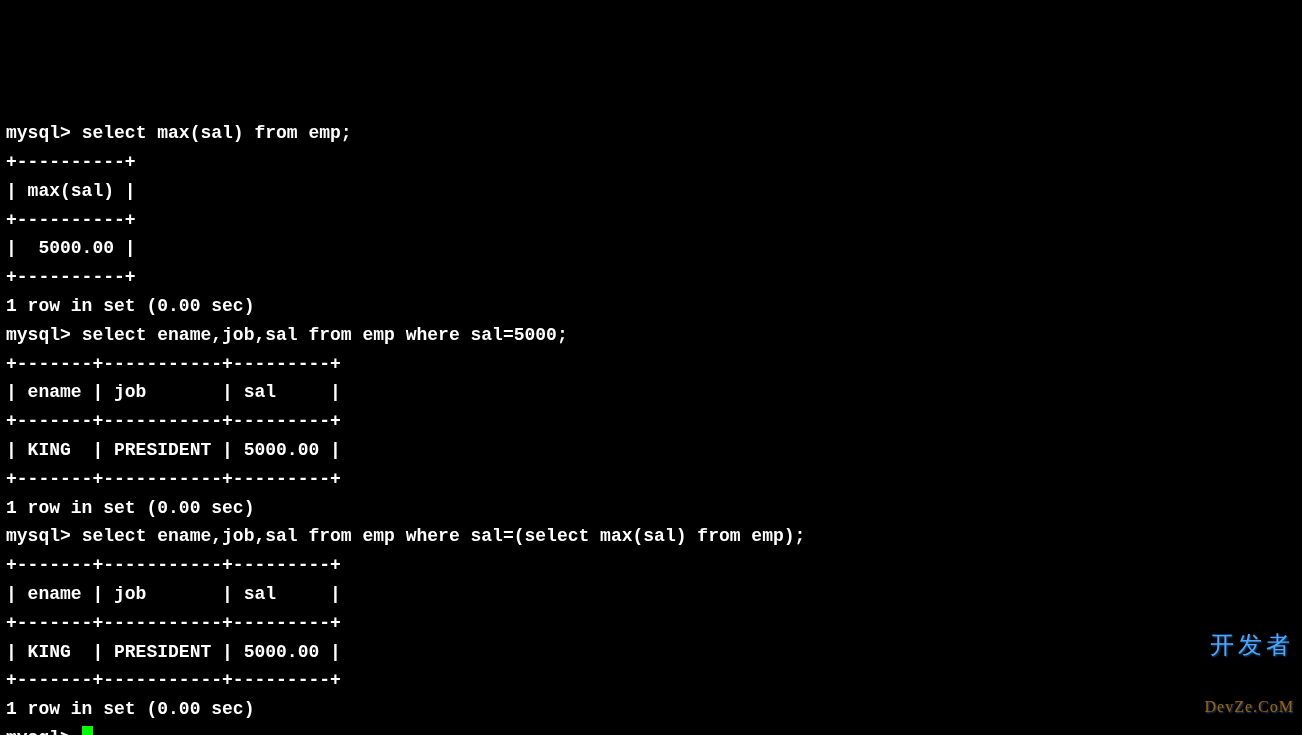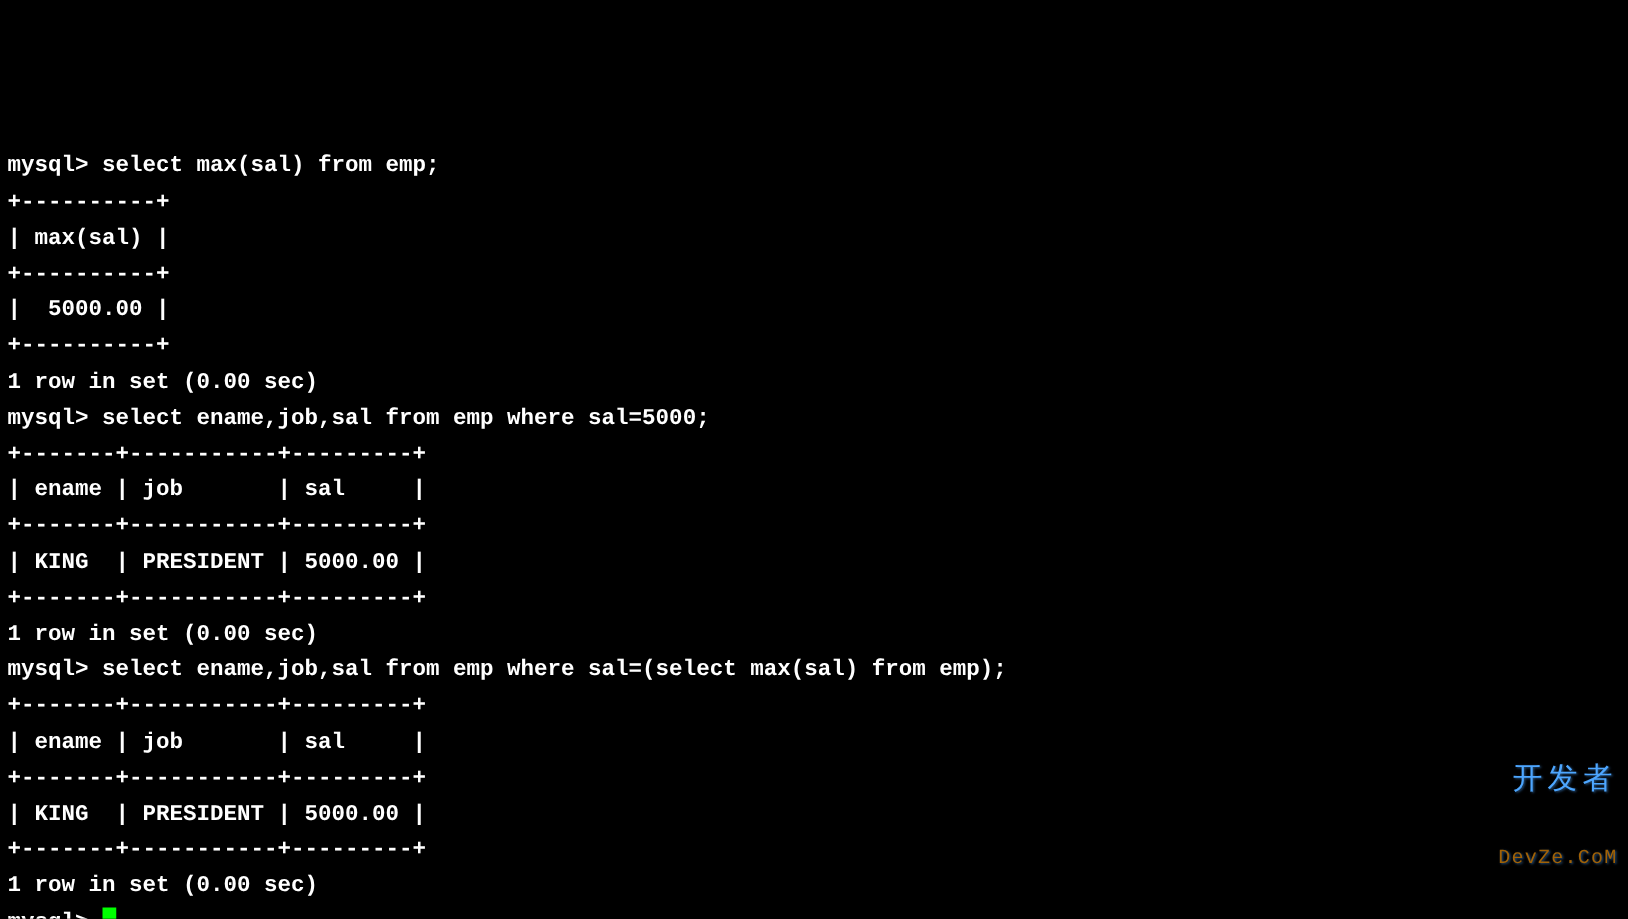--- a/index.html
+++ b/index.html
@@ -27,23 +27,23 @@
       display: inline-block;
       background-color: #00ff00;
       width: 11px;
       height: 20px;
       vertical-align: text-bottom;
       margin-bottom: 2px;
     }
     .watermark {
       position: absolute;
       right: 8px;
-      bottom: 20px;
+      bottom: 0;
       text-align: right;
-      font-family: Liberation Mono, monospace;
+      font-family: Liberation Serif, serif;
       font-weight: normal;
       line-height: 1.1;
     }
     .watermark-top {
       color: #4da6ff;
       font-size: 24px;
       letter-spacing: 4px;
       text-shadow: 1px 1px 2px rgba(77,166,255,0.5);
     }
     .watermark-bottom {

